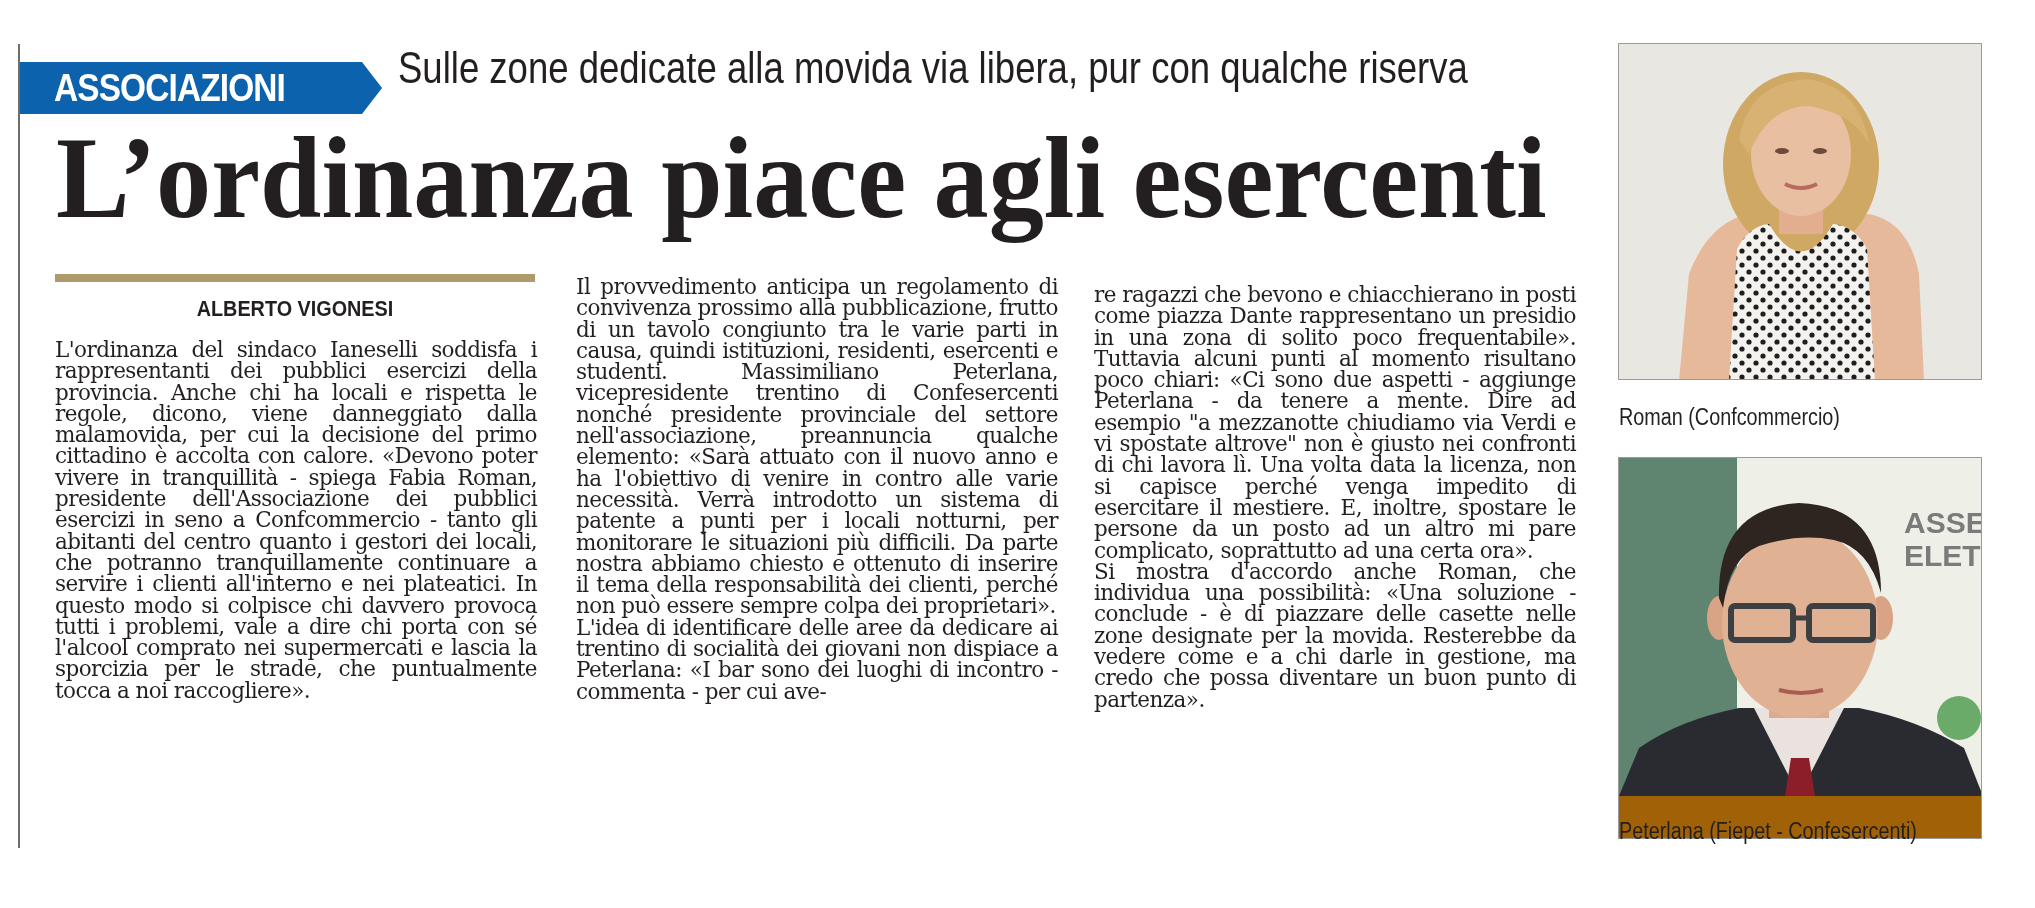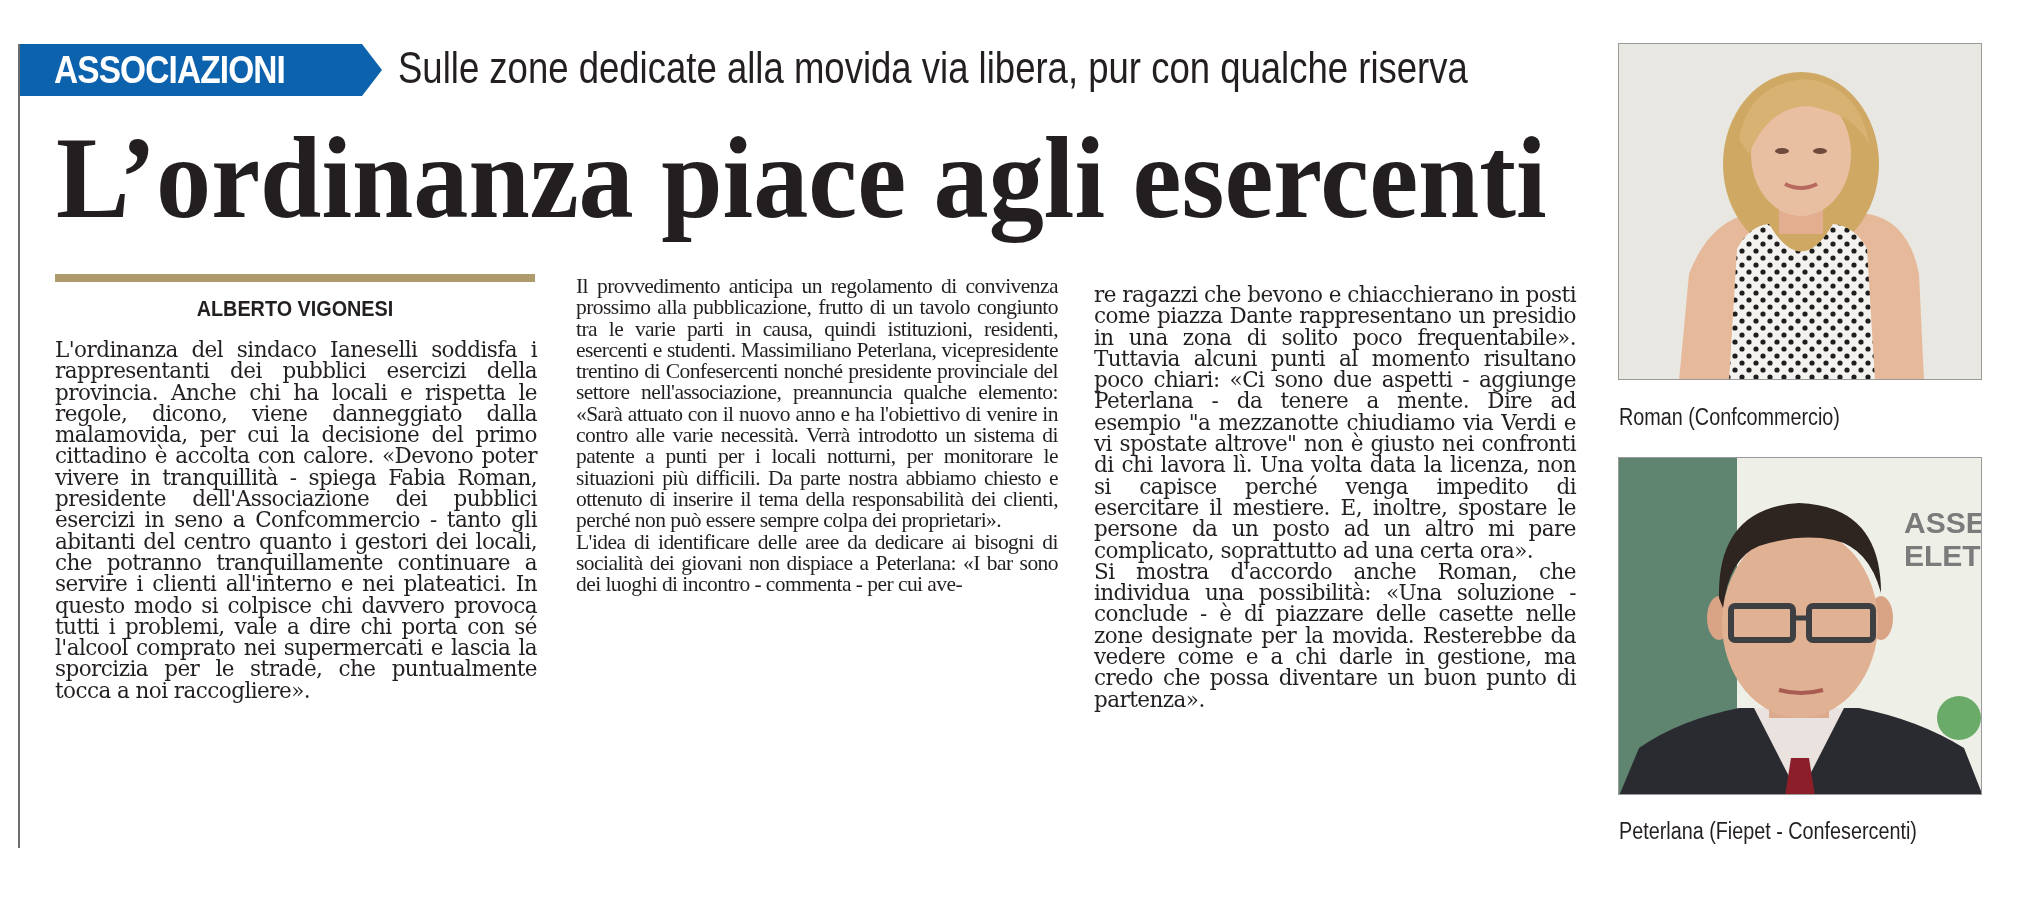--- a/index.html
+++ b/index.html
@@ -6,21 +6,21 @@
     html, body { width: 2035px; height: 908px; background: #ffffff; overflow: hidden; }
     body { position: relative; color: #231f20; }
 
     .left-rule {
       position: absolute; left: 18px; top: 44px; width: 2px; height: 804px;
       background: #6d6d6d;
     }
 
     
     .kicker-tag {
-      position: absolute; left: 20px; top: 44px; height: 56px; width: 362px;
+      position: absolute; left: 20px; top: 62px; height: 56px; width: 362px;
     }
     .kicker-tag svg { position: absolute; left: 0; top: 0; }
     .kicker-tag .kicker-label {
       position: absolute; left: 34px; top: 0; height: 52px; line-height: 52px;
       font-family: "Liberation Sans", sans-serif; font-weight: bold;
       font-size: 38px; color: #ffffff; letter-spacing: -1px;
       transform: scaleX(0.88); transform-origin: left center;
     }
     .kicker-subtitle {
       position: absolute; left: 398px; top: 40px; height: 56px; line-height: 56px;
@@ -51,30 +51,30 @@
 
     
     .col {
       position: absolute; width: 482px;
       font-family: "DejaVu Serif", serif; font-size: 21.5px; line-height: 21.3px;
       color: #231f20; text-align: justify; hyphens: manual;
       letter-spacing: -0.55px;
     }
     .col p { text-align: justify; text-align-last: left; }
     .col-1 { left: 55px; top: 339px; }
-    .col-2 { left: 576px; top: 276px; font-family: Liberation Serif, serif; }
+    .col-2 { left: 576px; top: 276px; }
     .col-3 { left: 1094px; top: 284px; }
 
     
     .photo {
       position: absolute; left: 1618px; width: 364px; overflow: hidden;
       border: 1px solid #9a9a9a;
     }
     .photo-roman { top: 43px; height: 337px; background: #e9e8e3; }
-    .photo-peterlana { top: 457px; height: 338px; background: #4d7c0f; }
+    .photo-peterlana { top: 457px; height: 382px; background: #a16207; }
 
     .caption {
       position: absolute; left: 1619px;
       font-family: "Liberation Sans", sans-serif; font-size: 23px; color: #231f20;
       transform: scaleX(0.86); transform-origin: left top; white-space: nowrap;
     }
     .caption-roman { top: 404px; }
     .caption-peterlana { top: 818px; }
   </style>
 </head>
@@ -94,21 +94,21 @@
 
 <div class="byline-rule"></div>
 <div class="byline">ALBERTO VIGONESI</div>
 
 <div class="col col-1">
   <p>L'ordinanza del sindaco Ianeselli soddisfa i rappresentanti dei pubblici esercizi della provincia. Anche chi ha locali e rispetta le regole, dicono, viene danneggiato dalla malamovida, per cui la decisione del primo cittadino è accolta con calore. «Devono poter vivere in tranquillità - spiega Fabia Roman, presidente dell'Associazione dei pubblici esercizi in seno a Confcommercio - tanto gli abitanti del centro quanto i gestori dei locali, che potranno tranquillamente continuare a servire i clienti all'interno e nei plateatici. In questo modo si colpisce chi davvero provoca tutti i problemi, vale a dire chi porta con sé l'alcool comprato nei supermercati e lascia la sporcizia per le strade, che puntualmente tocca a noi raccogliere».</p>
 </div>
 
 <div class="col col-2">
   <p>Il provvedimento anticipa un regolamento di convivenza prossimo alla pubblicazione, frutto di un tavolo congiunto tra le varie parti in causa, quindi istituzioni, residenti, esercenti e studenti. Massimiliano Peterlana, vicepresidente trentino di Confesercenti nonché presidente provinciale del settore nell'associazione, preannuncia qualche elemento: «Sarà attuato con il nuovo anno e ha l'obiettivo di venire in contro alle varie necessità. Verrà introdotto un sistema di patente a punti per i locali notturni, per monitorare le situazioni più difficili. Da parte nostra abbiamo chiesto e ottenuto di inserire il tema della responsabilità dei clienti, perché non può essere sempre colpa dei proprietari».</p>
-  <p>L'idea di identificare delle aree da dedicare ai bisogni di socialità dei giovani non dispiace a Peterlana: «I bar sono dei luoghi di incontro - commenta - per cui ave-</p>
+  <p>L'idea di identificare delle aree da dedicare ai trentino di socialità dei giovani non dispiace a Peterlana: «I bar sono dei luoghi di incontro - commenta - per cui ave-</p>
 </div>
 
 <div class="col col-3">
   <p>re ragazzi che bevono e chiacchierano in posti come piazza Dante rappresentano un presidio in una zona di solito poco frequentabile». Tuttavia alcuni punti al momento risultano poco chiari: «Ci sono due aspetti - aggiunge Peterlana - da tenere a mente. Dire ad esempio "a mezzanotte chiudiamo via Verdi e vi spostate altrove" non è giusto nei confronti di chi lavora lì. Una volta data la licenza, non si capisce perché venga impedito di esercitare il mestiere. E, inoltre, spostare le persone da un posto ad un altro mi pare complicato, soprattutto ad una certa ora».</p>
   <p>Si mostra d'accordo anche Roman, che individua una possibilità: «Una soluzione - conclude - è di piazzare delle casette nelle zone designate per la movida. Resterebbe da vedere come e a chi darle in gestione, ma credo che possa diventare un buon punto di partenza».</p>
 </div>
 
 <div class="photo photo-roman">
   <svg width="364" height="337" viewBox="0 0 364 337">
     <defs>

